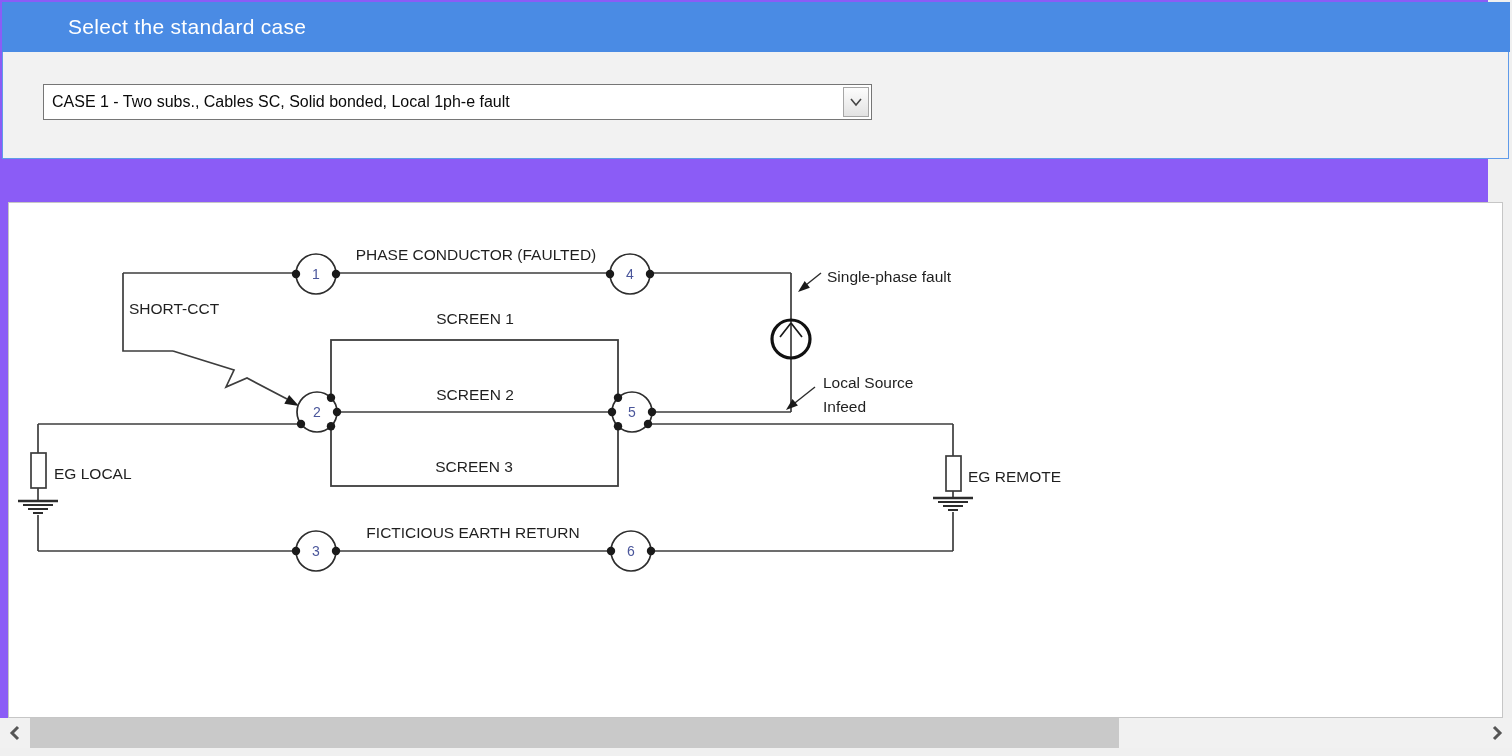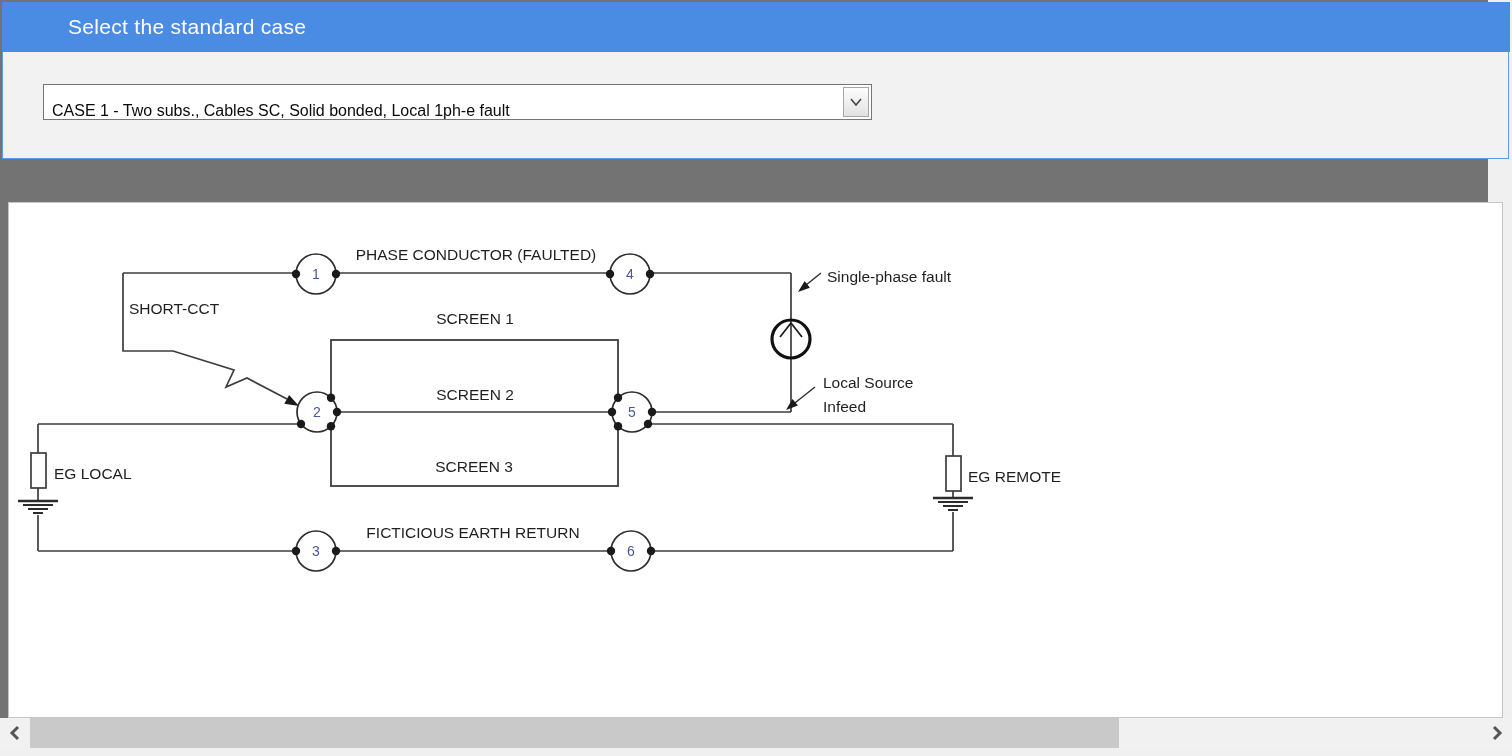--- a/index.html
+++ b/index.html
@@ -1,28 +1,28 @@
 <!DOCTYPE html>
 <html><head>
 <meta charset="utf-8">
 <style>
   * { margin:0; padding:0; box-sizing:border-box; }
   html,body { width:1512px; height:756px; overflow:hidden;
               font-family:"Liberation Sans", sans-serif; background:#f0f0f0; }
-  .screen { position:absolute; left:0; top:0; width:1488px; height:756px; background:#737373; }
+  .screen { position:absolute; left:0; top:0; width:1488px; height:756px; background:#8b5cf6; }
 
   .titlebar { position:absolute; left:2px; top:2px; width:1508px; height:50px;
               background:#4a8be4; display:flex; align-items:center; }
   .titlebar .title { color:#ffffff; font-size:21px; padding-left:66px; letter-spacing:0.3px; }
 
   .case-panel { position:absolute; left:2px; top:52px; width:1507px; height:107px;
                 background:#f2f2f2; border:1px solid #5f9bea; border-top:none; }
   .combobox { position:absolute; left:40px; top:32px; width:829px; height:36px;
               background:#ffffff; border:1px solid #767676; }
-  .combo-text { position:absolute; left:8px; top:9px; height:34px; line-height:34px;
+  .combo-text { position:absolute; left:8px; top:0; height:34px; line-height:34px;
                 font-size:16px; color:#0a0a0a; white-space:nowrap; }
   .combo-btn { position:absolute; right:2px; top:2px; width:26px; height:30px;
                background:linear-gradient(#fdfdfd,#e2e2e2); border:1px solid #a6a6a6;
                display:flex; align-items:center; justify-content:center; }
 
   .diagram-panel { position:absolute; left:8px; top:202px; width:1495px; height:516px;
                    background:#ffffff; border:1px solid #c6c6c6; }
   .diagram-panel svg { display:block; }
 
   svg text { fill:#1f1f1f; font-family:"Liberation Sans", sans-serif; font-size:15.5px; }

